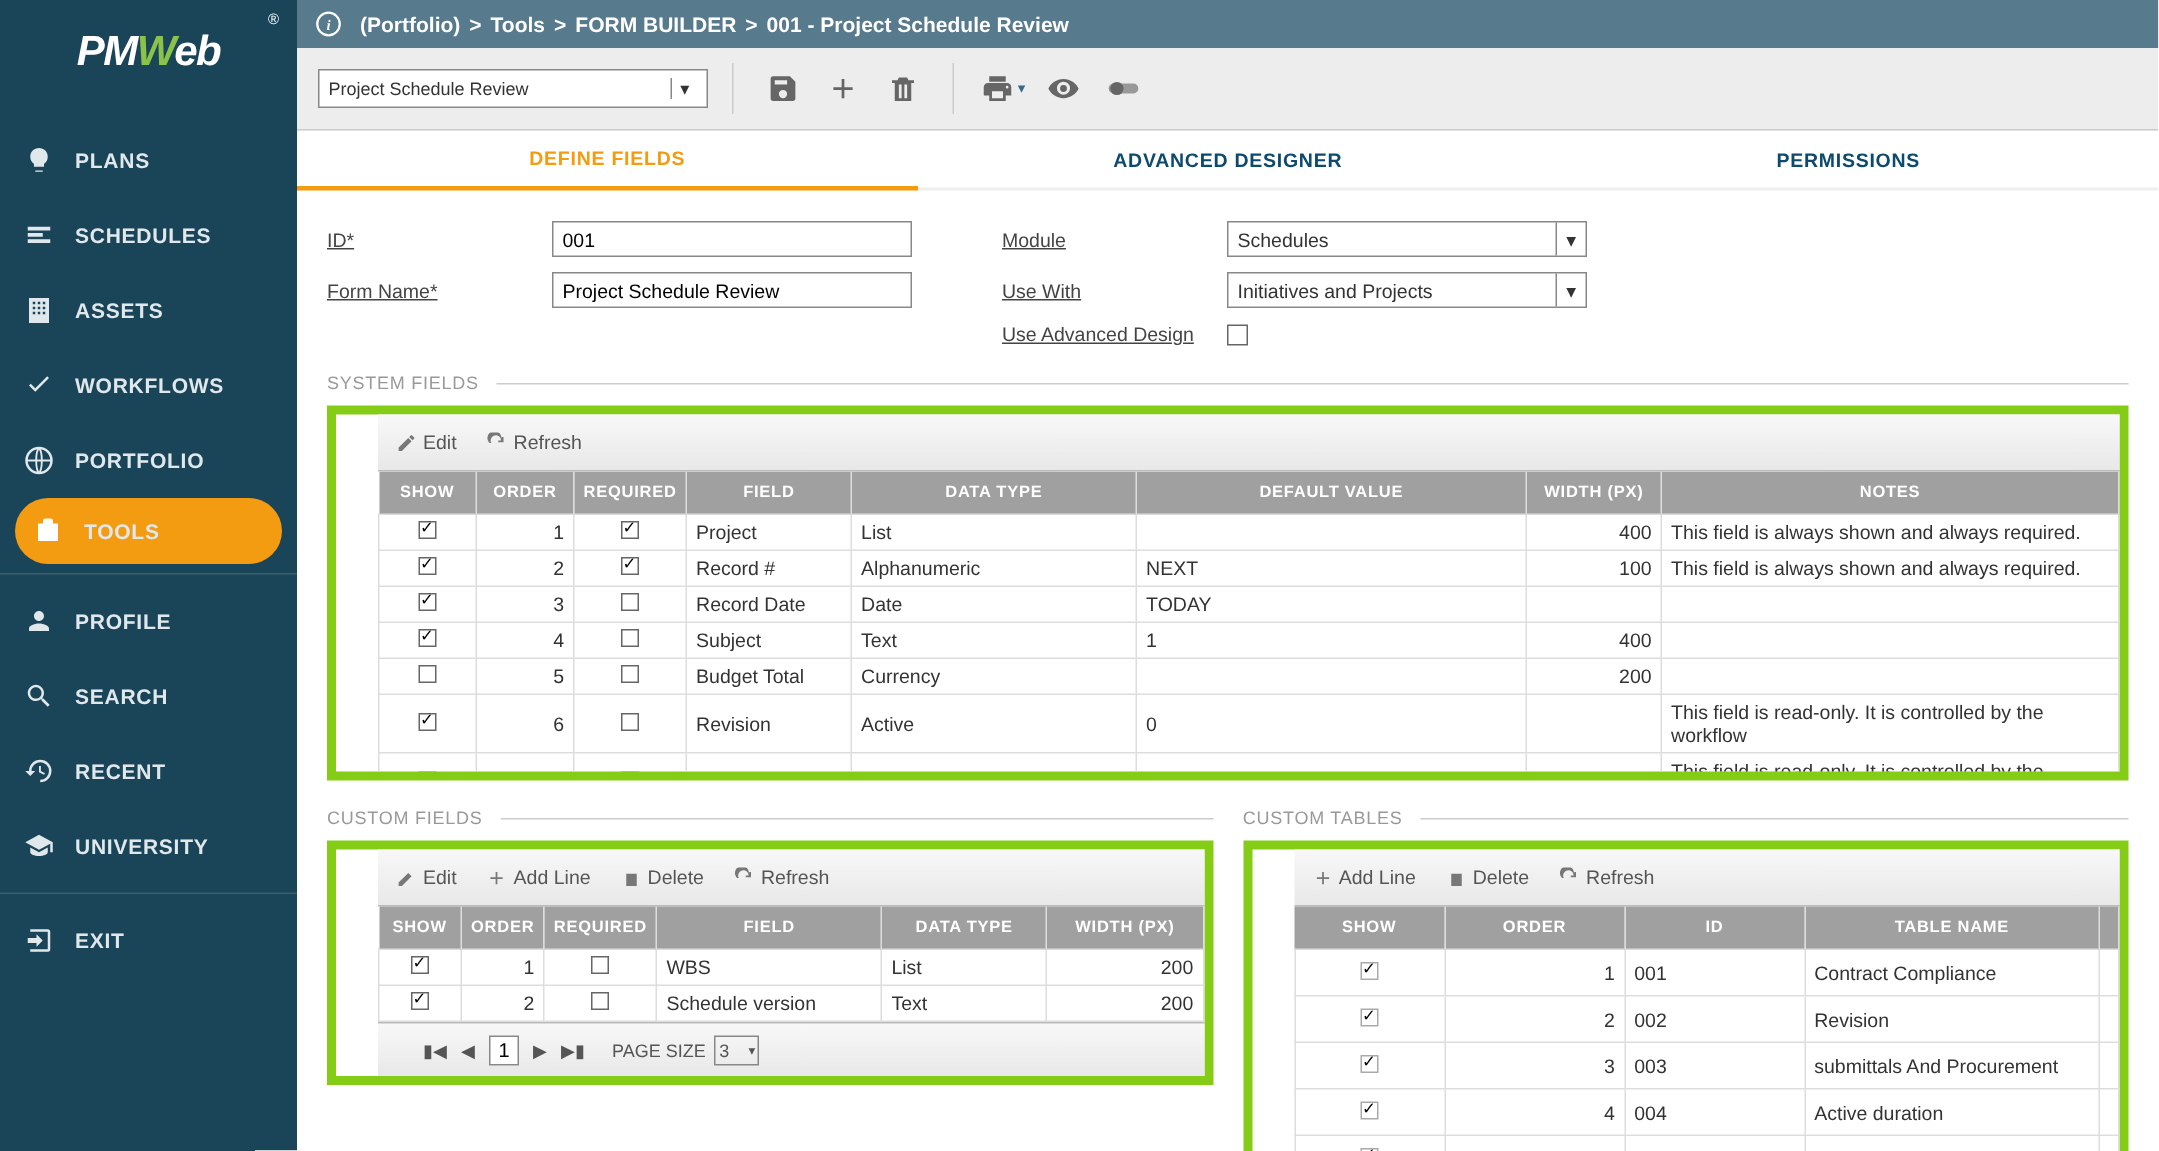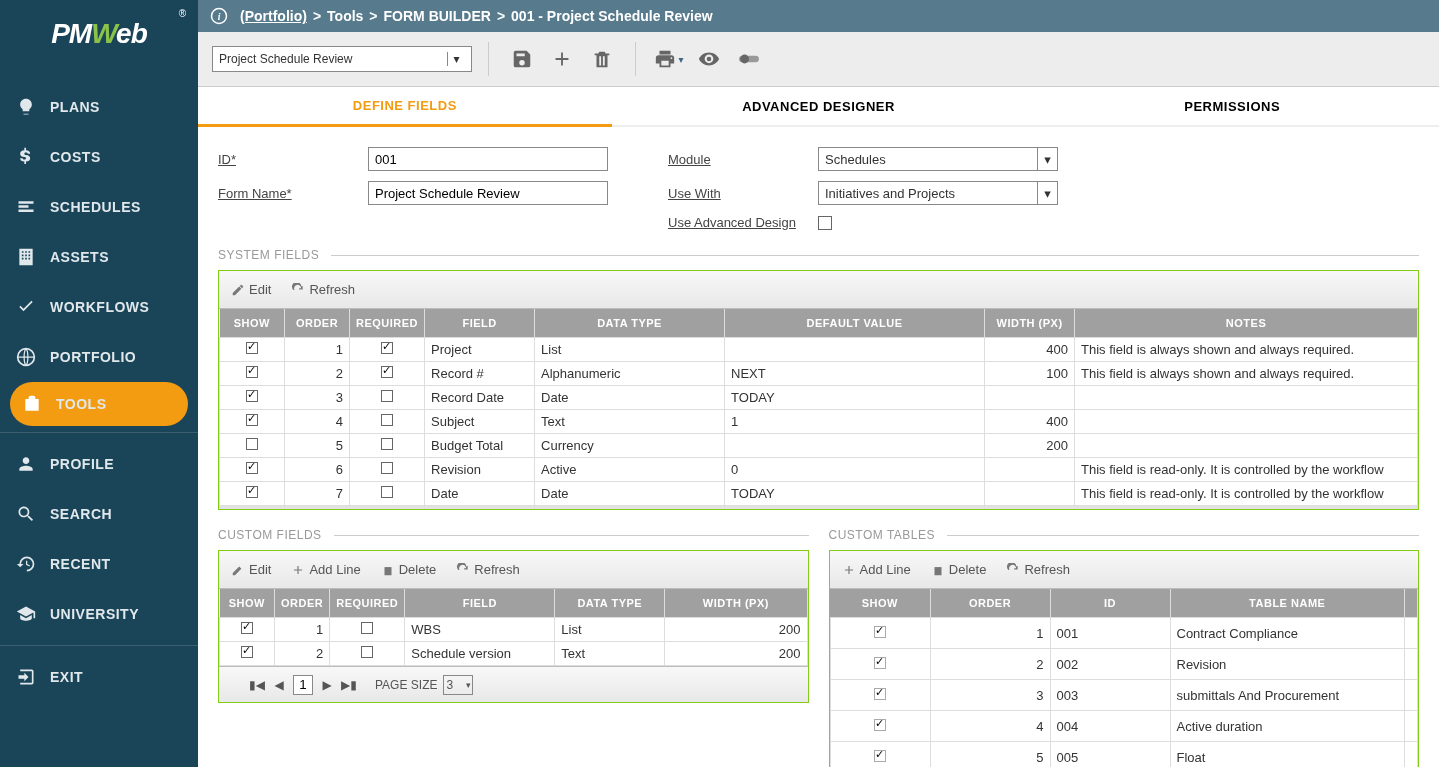--- a/index.html
+++ b/index.html
@@ -13,42 +13,42 @@
 .nav { flex: 1; padding-top: 14px; }
 .nav-item { display: flex; align-items: center; height: 50px; padding: 0 16px; color: #e0e8ec; font-size: 14px; font-weight: 600; cursor: pointer; letter-spacing: 0.5px; }
 .nav-item.active { background: #f39c12; border-radius: 25px; margin: 0 10px; padding: 0 12px; height: 44px; }
 .nav-item .icon { width: 28px; display: inline-flex; align-items: center; justify-content: flex-start; margin-right: 6px; }
 .nav-item svg { width: 20px; height: 20px; fill: #e0e8ec; }
 .nav-item.active svg { fill: #fff; }
 .nav-divider { height: 1px; background: rgba(255,255,255,0.15); margin: 6px 0; }
 .main { flex: 1; display: flex; flex-direction: column; overflow: hidden; }
 .topbar { height: 32px; background: #577a8c; display: flex; align-items: center; padding: 0 12px; color: #fff; font-size: 14px; font-weight: 600; }
 .topbar .info-icon { margin-right: 12px; display:inline-flex; }
-.topbar a { color: #fff; text-decoration: underline; }
+.topbar a { color: #fff; }
 .topbar .sep { margin: 0 6px; }
 .toolbar { height: 55px; background: #ededed; border-bottom: 1px solid #ccc; display: flex; align-items: center; padding: 0 14px; gap: 6px; }
 .dropdown { height: 26px; border: 1px solid #888; background: #fff; padding: 0 6px; display: flex; align-items: center; font-size: 12px; min-width: 260px; justify-content: space-between; }
 .dropdown .caret { width: 18px; text-align: center; border-left: 1px solid #888; margin-left: 6px; }
 .tool-divider { width: 1px; height: 34px; background: #ccc; margin: 0 10px; }
 .tool-btn { width: 34px; height: 34px; display: inline-flex; align-items: center; justify-content: center; cursor: pointer; }
 .tool-btn svg { width: 22px; height: 22px; fill: #666; }
 .tabs { height: 40px; display: flex; border-bottom: 2px solid #eee; }
-.tab { flex: 1; display: flex; align-items: center; justify-content: center; font-size: 13px; font-weight: 600; color: #000000; cursor: pointer; letter-spacing: 0.5px; }
+.tab { flex: 1; display: flex; align-items: center; justify-content: center; font-size: 13px; font-weight: 600; color: #0c4a6e; cursor: pointer; letter-spacing: 0.5px; }
 .tab.active { color: #f39c12; border-bottom: 3px solid #f39c12; margin-bottom: -2px; }
 .content { flex: 1; overflow-y: auto; padding: 20px 20px 0 20px; }
 .form-row { display: flex; margin-bottom: 10px; }
 .form-group { display: flex; align-items: center; margin-right: 60px; }
 .form-label { width: 150px; font-size: 13px; color: #444; text-decoration: underline; }
 .form-input { width: 240px; height: 24px; border: 1px solid #888; padding: 0 6px; font-size: 13px; }
 .form-select { width: 240px; height: 24px; border: 1px solid #888; display: flex; align-items: center; justify-content: space-between; padding: 0 0 0 6px; font-size: 13px; background: #fff; }
 .form-select .caret-box { width: 20px; height: 100%; border-left: 1px solid #888; display: flex; align-items: center; justify-content: center; }
 .form-check { width: 14px; height: 14px; border: 1px solid #666; }
 .section-title { display: flex; align-items: center; margin: 18px 0 8px 0; color: #999; font-size: 12px; letter-spacing: 0.5px; }
 .section-title .line { flex: 1; height: 1px; background: #ccc; margin-left: 12px; }
-.panel { border: 1px solid #84cc16; }
+.panel { border: 6px solid #84cc16; padding-left: 28px; }
 .panel-toolbar { height: 38px; background: linear-gradient(#f8f8f8,#e8e8e8); border-bottom: 1px solid #bbb; display: flex; align-items: center; padding: 0 12px; gap: 20px; }
 .panel-btn { display: inline-flex; align-items: center; gap: 4px; color: #555; font-size: 13px; cursor: pointer; }
 .panel-btn svg { width: 14px; height: 14px; fill: #777; }
 table { width: 100%; border-collapse: collapse; }
 th { background: #a0a0a0; color: #fff; font-size: 11px; font-weight: 600; padding: 8px 6px; text-align: center; border-right: 1px solid #ddd; letter-spacing: 0.5px; }
 td { border: 1px solid #ddd; padding: 4px 6px; font-size: 13px; height: 24px; }
 td.center { text-align: center; }
 td.right { text-align: right; }
 .chk { width: 12px; height: 12px; border: 1px solid #666; display: inline-block; position: relative; }
 .chk.checked::after { content: "✓"; position: absolute; top: -3px; left: 0px; font-size: 11px; color: #000;}
@@ -70,28 +70,20 @@
       <span class="logo-r">®</span>
     </div>
     <div class="nav">
       <div class="nav-item">
           <span class="icon">
             <svg viewBox="0 0 24 24">
               <path d="M9 21h6v-1H9v1zm3-19C8 2 5 5 5 9c0 2.4 1.2 4.5 3 5.7V17h8v-2.3c1.8-1.2 3-3.3 3-5.7 0-4-3-7-7-7z"></path>
             </svg>
           </span>
           <span>PLANS</span>
-        </div>
-      <div class="nav-item">
-          <span class="icon">
-            <svg viewBox="0 0 24 24">
-              <path d="M12 1v3c3 0 5 1.5 5 4h-3c0-1-.8-1.5-2-1.5s-2 .5-2 1.5 1 1.5 2 1.5c3 0 5 1.5 5 4s-2 4-5 4v3h-2v-3c-3 0-5-1.5-5-4h3c0 1 .8 1.5 2 1.5s2-.5 2-1.5-1-1.5-2-1.5c-3 0-5-1.5-5-4s2-4 5-4V1h2z"></path>
-            </svg>
-          </span>
-          <span>COSTS</span>
         </div>
       <div class="nav-item">
           <span class="icon">
             <svg viewBox="0 0 24 24">
               <path d="M3 5h18v3H3zm0 5h12v3H3zm0 5h18v3H3z"></path>
             </svg>
           </span>
           <span>SCHEDULES</span>
         </div>
       <div class="nav-item">

